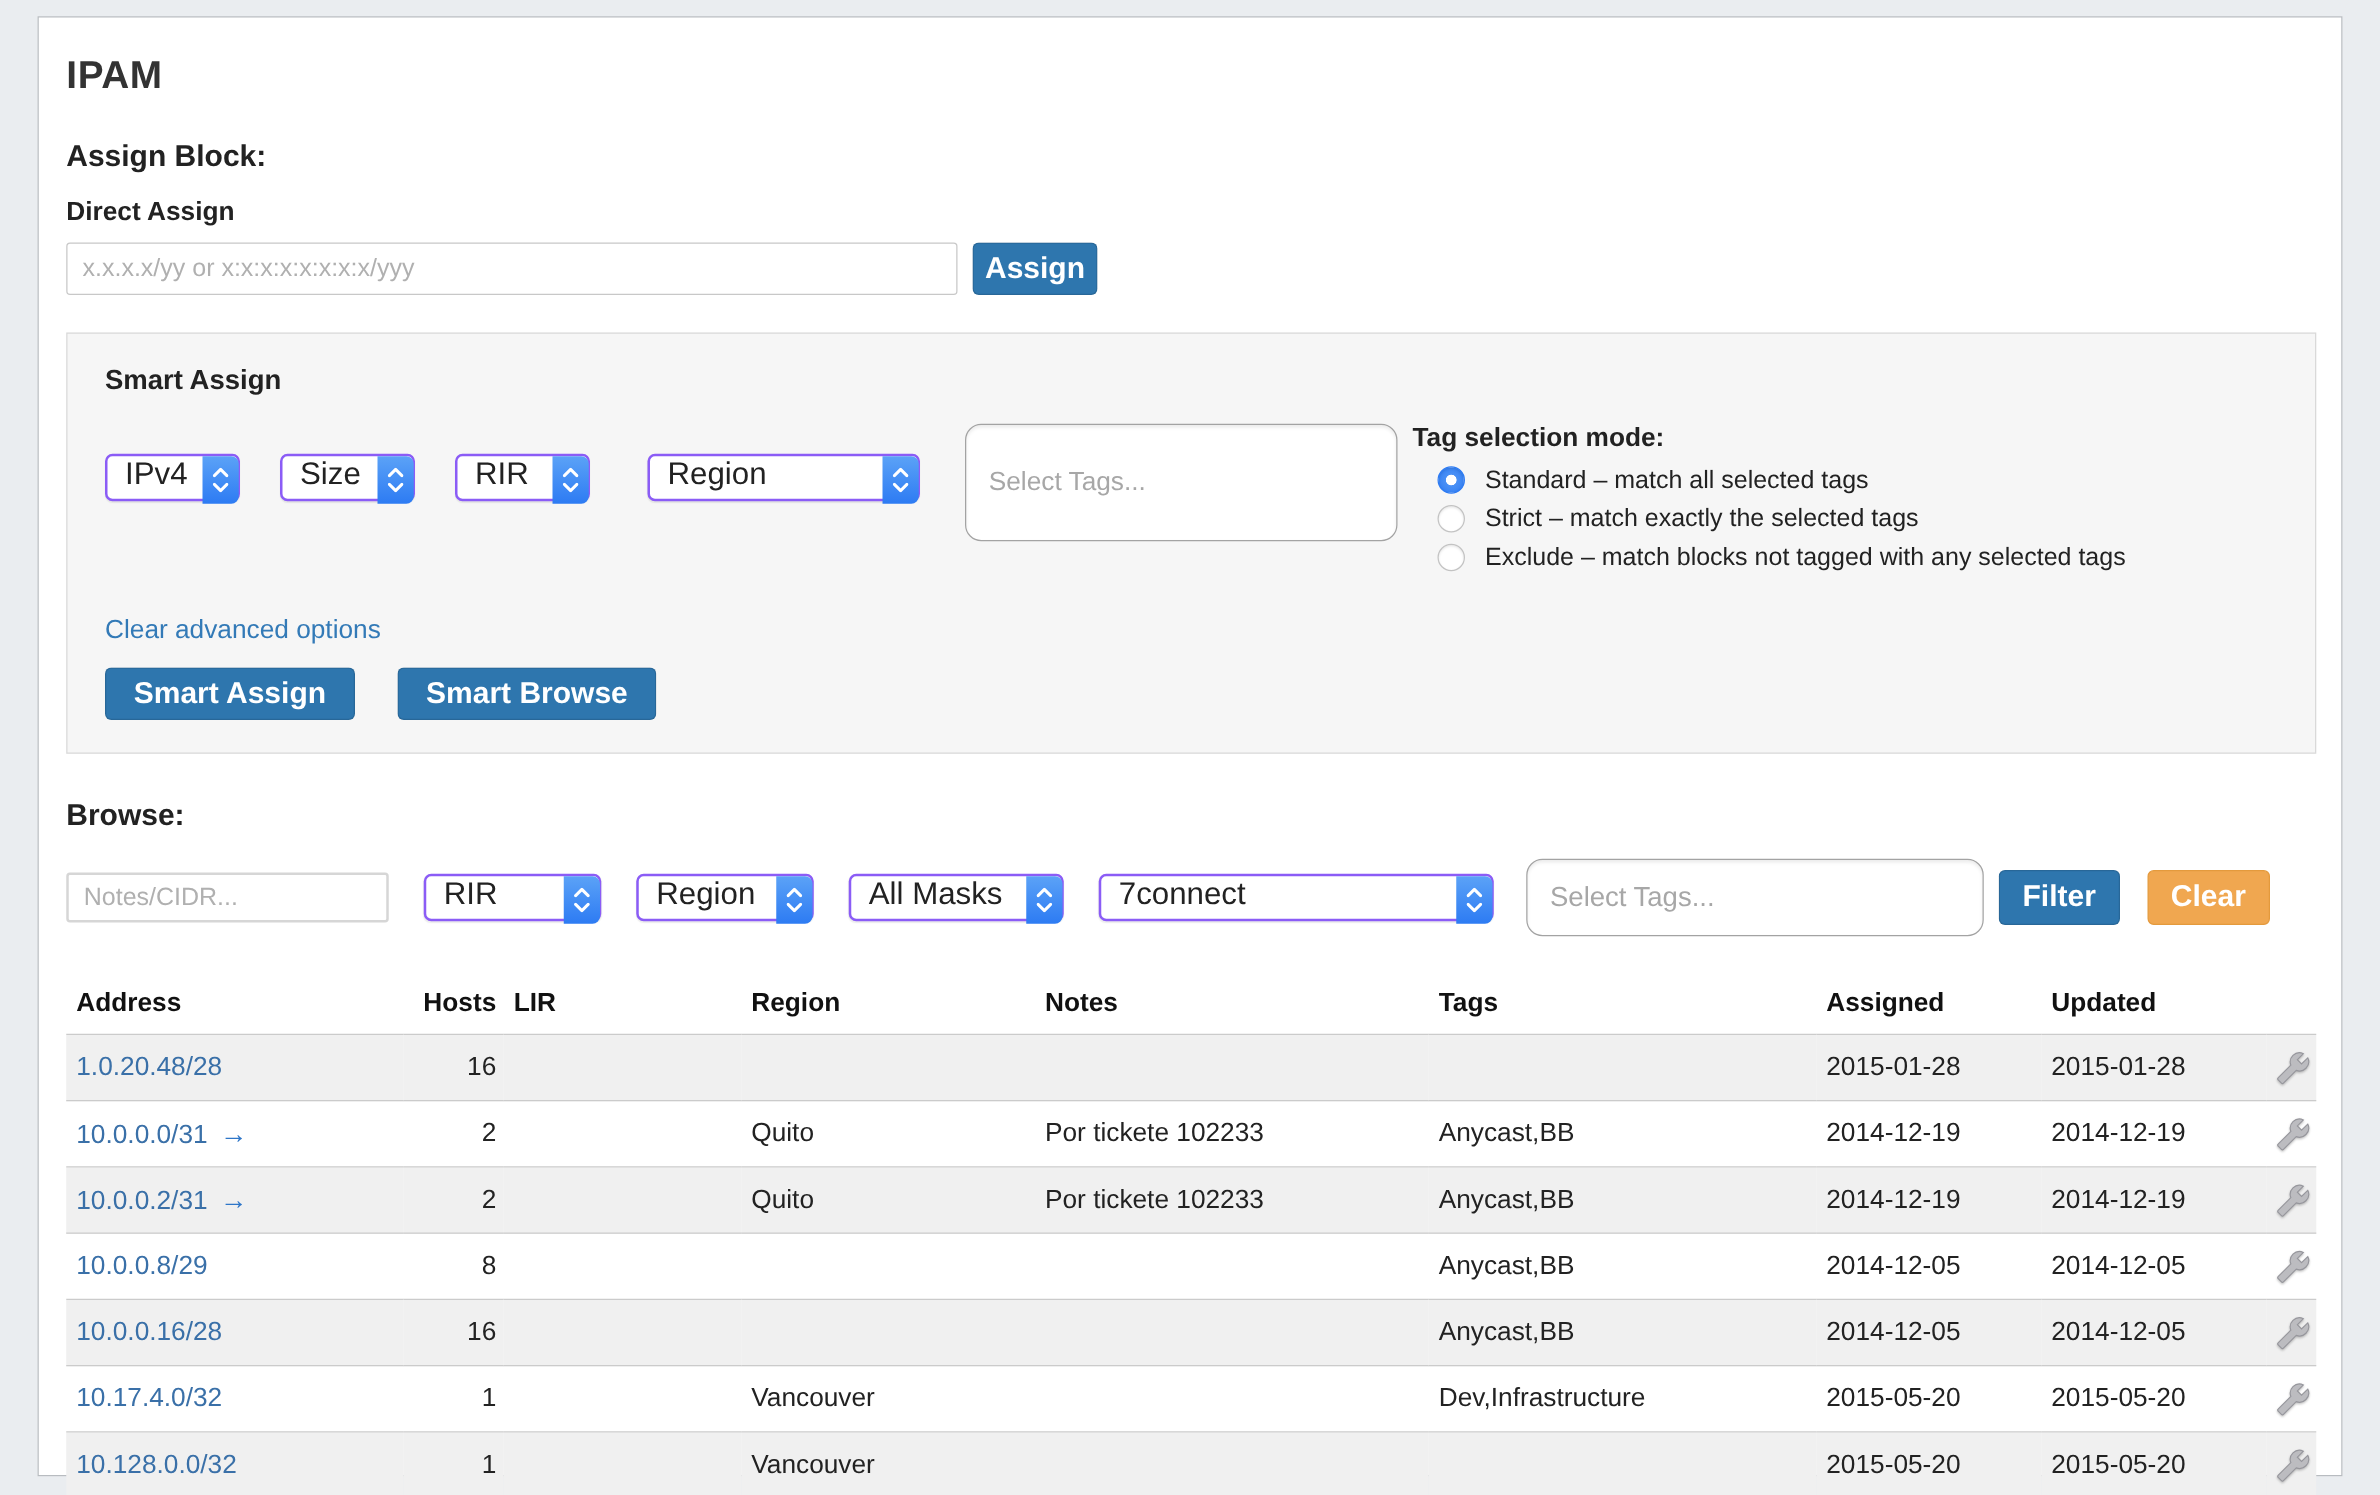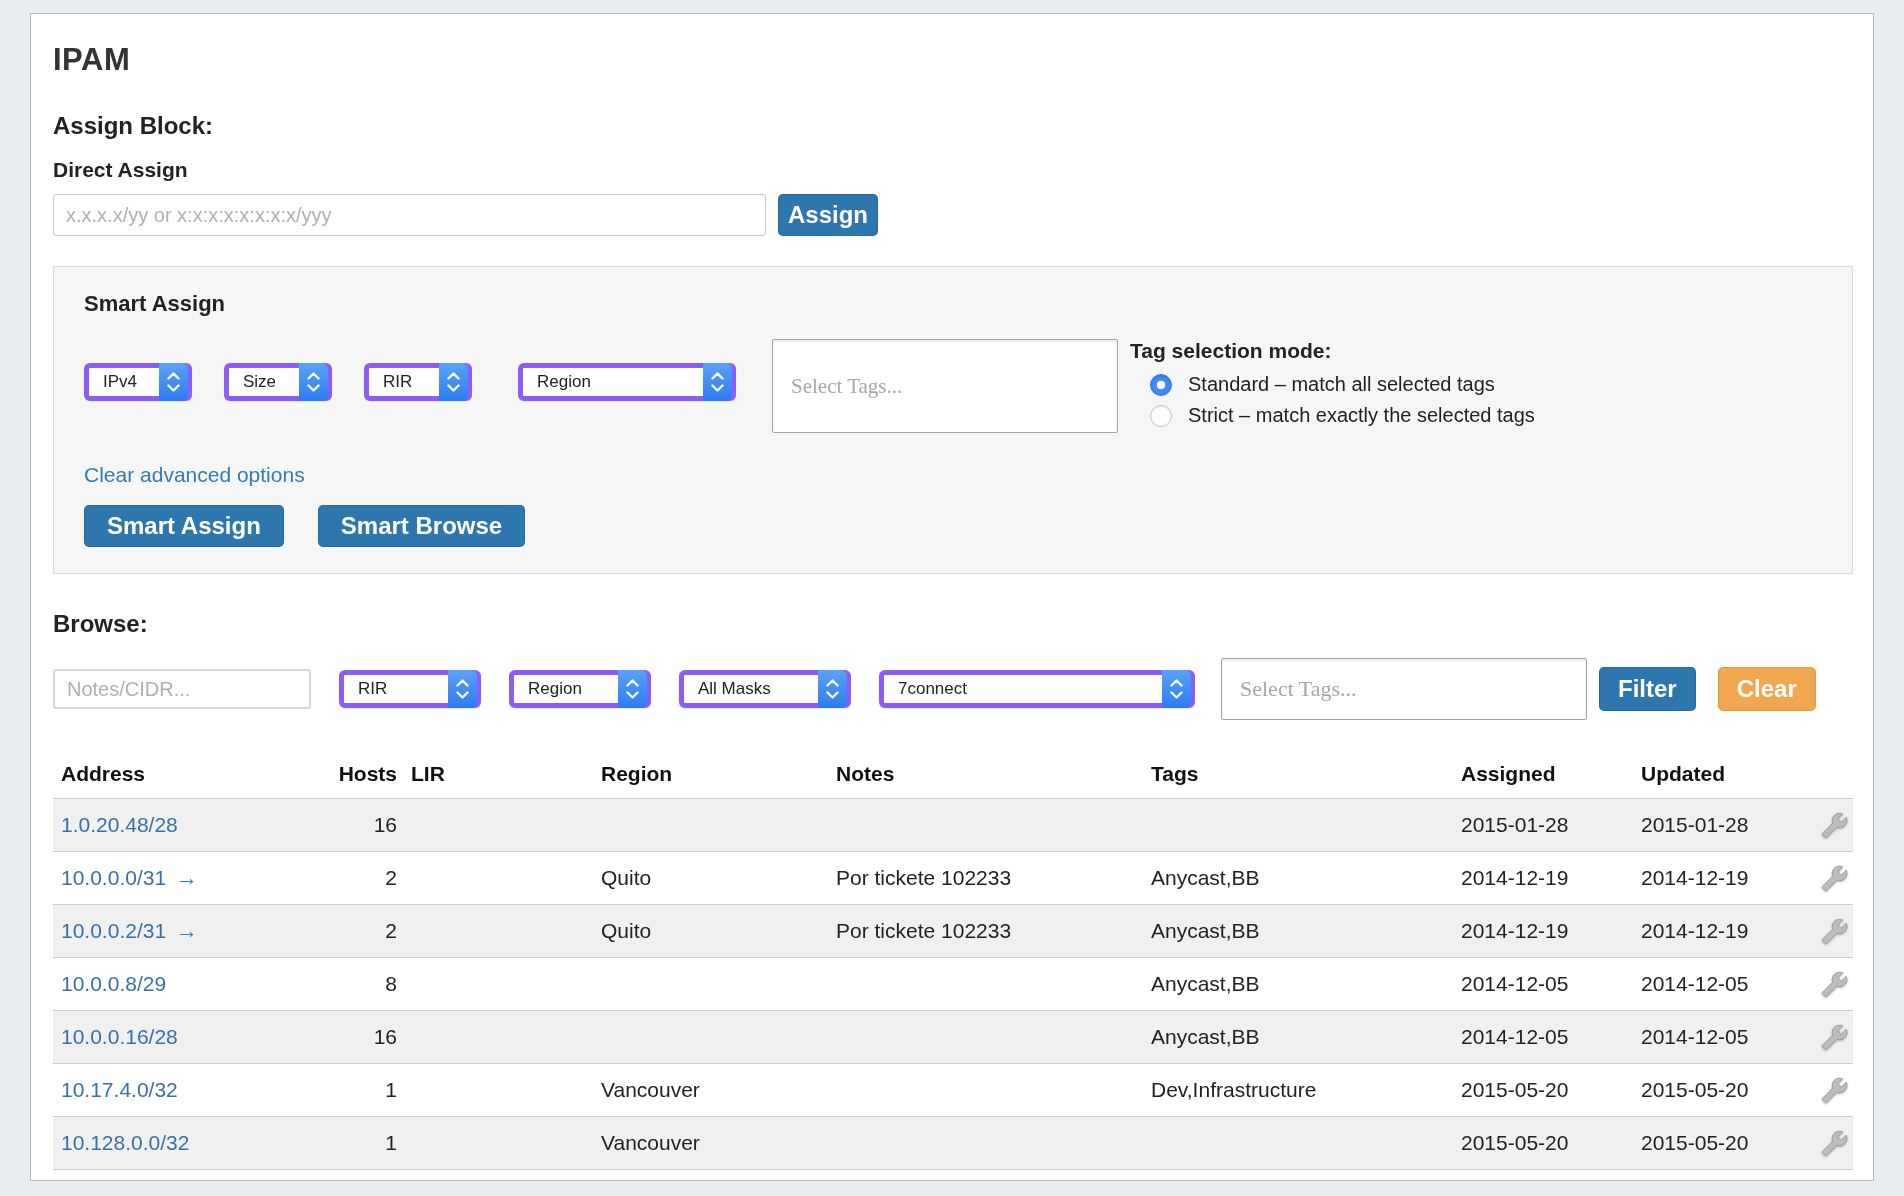--- a/index.html
+++ b/index.html
@@ -43,38 +43,38 @@
 
   
   .smart-box {
     background: #f6f6f6; border: 1px solid #d9d9d9;
     padding: 24px 0 26px 30px; margin-bottom: 36px; width: 1800px;
   }
   .smart-box .sub-heading { font-size: 22px; margin-bottom: 22px; }
   .smart-row { display: flex; align-items: flex-start; }
 
   .mac-select {
-    display: inline-flex; align-items: center; justify-content: space-between;
-    height: 38px; background: #fff; border: 5px solid #8b5cf6; border-radius: 6px;
+    display: inline-flex; justify-content: space-between;
+    height: 38px; background: #fff; border: 2px solid #8b5cf6; border-radius: 6px;
     box-shadow: 0 1px 1px rgba(0,0,0,.08);
-    font-size: 17px; color: #222; padding-left: 14px; cursor: pointer;
+    font-size: 25px; color: #222; padding-left: 14px; cursor: pointer;
     margin-top: 24px;
   }
   .sel-cap {
     width: 29px; height: 38px; margin-right: -1px; flex: none;
     border-radius: 0 6px 6px 0;
     background: linear-gradient(#5ba2f7, #2d7bf3);
     display: flex; flex-direction: column; align-items: center; justify-content: center; gap: 4px;
   }
   .sel-cap svg { display: block; }
 
   .tag-input {
-    border: 1px solid #a3a3a3; border-radius: 2px;
+    border: 1px solid #a3a3a3; border-radius: 13px;
     box-shadow: inset 0 2px 3px rgba(0,0,0,.08);
-    font-family: Liberation Serif, serif;
+    font-family: Liberation Sans, sans-serif;
     font-size: 21px; color: #333; padding: 12px 18px; background: #fff; outline: none;
   }
   .tag-input::placeholder { color: #a7a7a7; opacity: 1; }
   .smart-tags { width: 346px; height: 94px; margin-left: 36px; }
 
   .tag-mode { margin-left: 12px; width: 630px; font-size: 20px; }
   .tag-mode-label { font-size: 21px; font-weight: bold; display: block; margin-bottom: 6px; }
   .radio-opt { display: block; margin-left: 20px; line-height: 31px; font-size: 20px; cursor: pointer; }
   .radio-opt input {
     appearance: none; -webkit-appearance: none;
@@ -187,20 +187,23 @@
 
       <input class="tag-input smart-tags" type="text" placeholder="Select Tags..." style="">
 
       <div class="tag-mode">
         <span class="tag-mode-label">Tag selection mode:</span>
         <label class="radio-opt">
           <input type="radio" name="tagmode" id="tagmode-0" checked="" style=""><span>Standard – match all selected tags</span>
         </label>
         <label class="radio-opt">
           <input type="radio" name="tagmode" id="tagmode-1" style=""><span>Strict – match exactly the selected tags</span>
+        </label>
+        <label class="radio-opt">
+          <input type="radio" name="tagmode" id="tagmode-2" style=""><span>Exclude – match blocks not tagged with any selected tags</span>
         </label>
       </div>
     </div>
 
     <a class="advanced-link">Clear advanced options</a>
 
     <div class="smart-buttons">
       <button class="btn">Smart Assign</button>
       <button class="btn">Smart Browse</button>
     </div>

